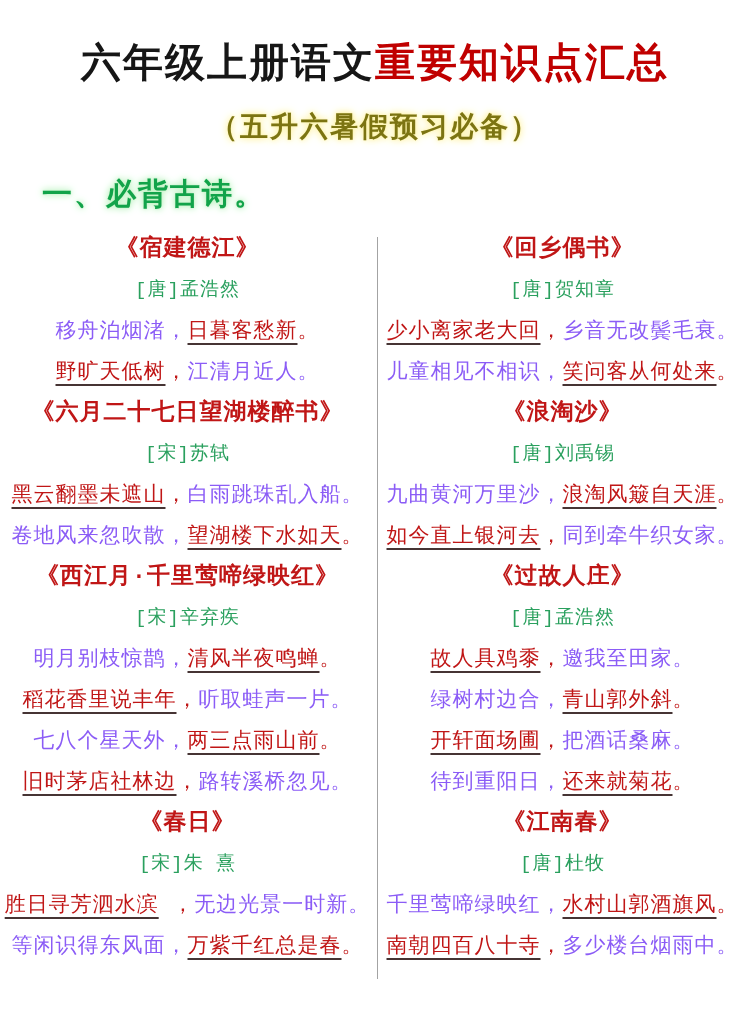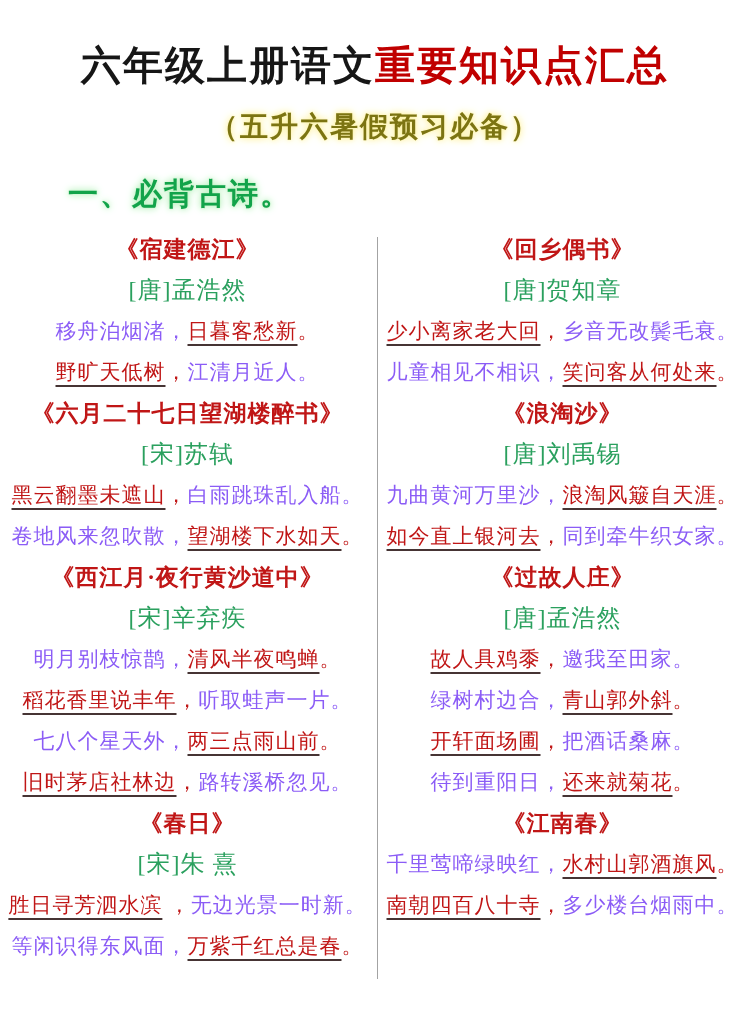--- a/index.html
+++ b/index.html
@@ -1,45 +1,45 @@
 <!DOCTYPE html>
 <html><head>
 <meta charset="utf-8">
 <style>
   html, body { margin:0; padding:0; background:#ffffff; }
   .page {
     position:relative; width:750px; height:1034px; background:#ffffff;
-    font-family:Liberation Serif, serif; overflow:hidden;
+    font-family:Liberation Mono, monospace; overflow:hidden;
   }
   .main-title {
     margin-top:42px; text-align:center; font-size:40px; font-weight:bold;
     letter-spacing:2px; line-height:48px;
   }
   .title-black { color:#161616; }
   .title-red   { color:#c00000; }
   .subtitle {
     margin-top:18px; text-align:center; font-size:28px; font-weight:bold;
     color:#7c7412; letter-spacing:2px;
     text-shadow:0 0 2px #fdf3a6, 0 0 6px #fdf3a6, 0 0 10px #fdf3a6;
   }
   .section-heading {
-    margin:28px 0 0 68px; font-size:30px; font-weight:bold;
+    margin:28px 0 0 42px; font-size:30px; font-weight:bold;
     color:#12a34a; letter-spacing:2px;
     text-shadow:0 0 2px #bdf2c0, 0 0 6px #bdf2c0, 0 0 10px #bdf2c0;
   }
   .columns { position:relative; display:flex; margin-top:14px; }
   .column { width:375px; }
   .column-divider {
     position:absolute; left:377px; top:8px; width:1px; height:742px;
     background:#a3a3a3;
   }
   .row { text-align:center; line-height:41px; font-size:21px;
          color:#3d3d3d; letter-spacing:1px; }
   .poem-title  { color:#c01616; font-size:23px; font-weight:bold; }
-  .poem-author { color:#2aa05e; font-size:24px; }
+  .poem-author { color:#2aa05e; font-size:19px; }
   .seg-p  { color:#8b5cf6; }
   .seg-r  { color:#c01616; }
   .seg-ru {
     color:#c01616;
     text-decoration:underline;
     text-decoration-color:#463434;
     text-decoration-thickness:1.5px;
     text-underline-offset:6px;
     text-align:right;
   }
@@ -56,21 +56,21 @@
   <div class="columns">
     <div class="column">
         <div class="row poem-title">《宿建德江》</div>
         <div class="row poem-author">[唐]孟浩然</div>
         <div class="row poem-line"><span class="seg-p">移舟泊烟渚，</span><span class="seg-ru">日暮客愁新</span><span class="seg-r">。</span></div>
         <div class="row poem-line"><span class="seg-ru">野旷天低树</span><span class="seg-r">，</span><span class="seg-p">江清月近人。</span></div>
         <div class="row poem-title">《六月二十七日望湖楼醉书》</div>
         <div class="row poem-author">[宋]苏轼</div>
         <div class="row poem-line"><span class="seg-ru">黑云翻墨未遮山</span><span class="seg-r">，</span><span class="seg-p">白雨跳珠乱入船。</span></div>
         <div class="row poem-line"><span class="seg-p">卷地风来忽吹散，</span><span class="seg-ru">望湖楼下水如天</span><span class="seg-r">。</span></div>
-        <div class="row poem-title">《西江月·夜行黄沙道中》</div>
+        <div class="row poem-title">《西江月·千里莺啼绿映红》</div>
         <div class="row poem-author">[宋]辛弃疾</div>
         <div class="row poem-line"><span class="seg-p">明月别枝惊鹊，</span><span class="seg-ru">清风半夜鸣蝉</span><span class="seg-r">。</span></div>
         <div class="row poem-line"><span class="seg-ru">稻花香里说丰年</span><span class="seg-r">，</span><span class="seg-p">听取蛙声一片。</span></div>
         <div class="row poem-line"><span class="seg-p">七八个星天外，</span><span class="seg-ru">两三点雨山前</span><span class="seg-r">。</span></div>
         <div class="row poem-line"><span class="seg-ru">旧时茅店社林边</span><span class="seg-r">，</span><span class="seg-p">路转溪桥忽见。</span></div>
         <div class="row poem-title">《春日》</div>
         <div class="row poem-author">[宋]朱 熹</div>
         <div class="row poem-line"><span class="seg-ru">胜日寻芳泗水滨</span><span class="seg-r"> ，</span><span class="seg-p">无边光景一时新。</span></div>
         <div class="row poem-line"><span class="seg-p">等闲识得东风面，</span><span class="seg-ru">万紫千红总是春</span><span class="seg-r">。</span></div>
       </div>
@@ -83,18 +83,19 @@
         <div class="row poem-author">[唐]刘禹锡</div>
         <div class="row poem-line"><span class="seg-p">九曲黄河万里沙，</span><span class="seg-ru">浪淘风簸自天涯</span><span class="seg-r">。</span></div>
         <div class="row poem-line"><span class="seg-ru">如今直上银河去</span><span class="seg-r">，</span><span class="seg-p">同到牵牛织女家。</span></div>
         <div class="row poem-title">《过故人庄》</div>
         <div class="row poem-author">[唐]孟浩然</div>
         <div class="row poem-line"><span class="seg-ru">故人具鸡黍</span><span class="seg-r">，</span><span class="seg-p">邀我至田家。</span></div>
         <div class="row poem-line"><span class="seg-p">绿树村边合，</span><span class="seg-ru">青山郭外斜</span><span class="seg-r">。</span></div>
         <div class="row poem-line"><span class="seg-ru">开轩面场圃</span><span class="seg-r">，</span><span class="seg-p">把酒话桑麻。</span></div>
         <div class="row poem-line"><span class="seg-p">待到重阳日，</span><span class="seg-ru">还来就菊花</span><span class="seg-r">。</span></div>
         <div class="row poem-title">《江南春》</div>
+        <div class="row poem-author">[唐]杜牧</div>
         <div class="row poem-line"><span class="seg-p">千里莺啼绿映红，</span><span class="seg-ru">水村山郭酒旗风</span><span class="seg-r">。</span></div>
         <div class="row poem-line"><span class="seg-ru">南朝四百八十寺</span><span class="seg-r">，</span><span class="seg-p">多少楼台烟雨中。</span></div>
       </div>
     <div class="column-divider"></div>
   </div>
 </div>
 
 </body></html>

